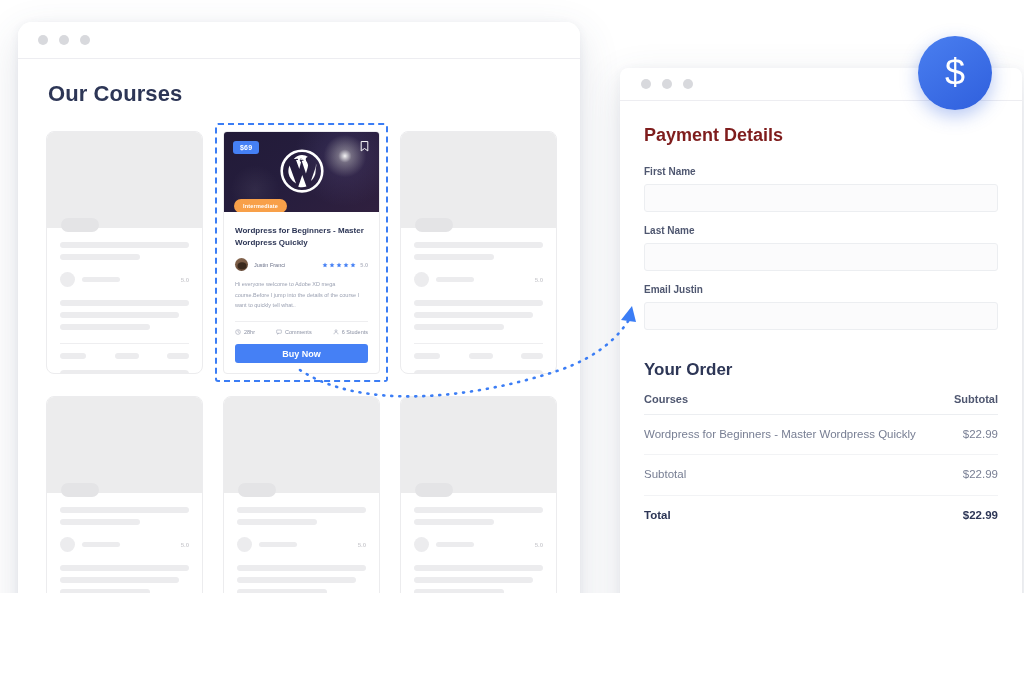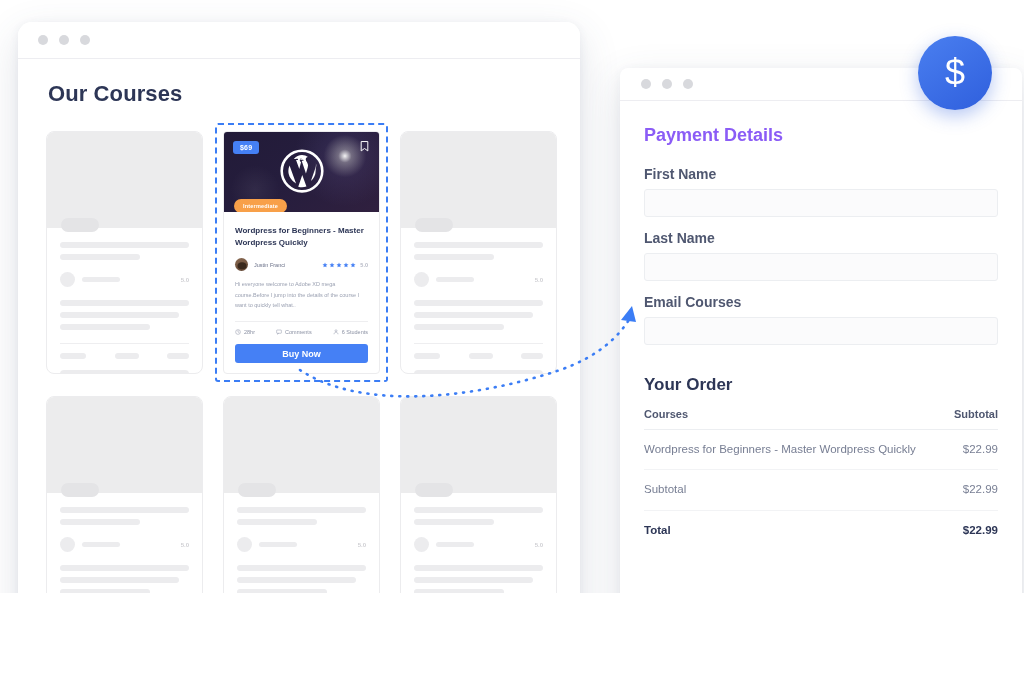--- a/index.html
+++ b/index.html
@@ -313,25 +313,25 @@
     align-items: center;
     padding-left: 21px;
     box-sizing: border-box;
   }
   .pay-body {
     padding: 24px 24px 0 24px;
   }
   .pay-h1 {
     font-size: 18px;
     font-weight: bold;
-    color: #8b5cf6;
+    color: #7f1d1d;
     margin: 0 0 20px 0;
   }
   .field-label {
-    font-size: 14px;
+    font-size: 10px;
     color: #4f5770;
     font-weight: bold;
     margin-bottom: 7px;
   }
   .field-input {
     width: 100%;
     height: 28px;
     border: 1px solid #eceef1;
     border-radius: 3px;
     background: #fbfbfc;
@@ -647,21 +647,21 @@
 
     <div class="pay-body">
       <div class="pay-h1">Payment Details</div>
 
       <div class="field-label">First Name</div>
       <input class="field-input" type="text" placeholder="" style="">
 
       <div class="field-label">Last Name</div>
       <input class="field-input" type="text" placeholder="" style="">
 
-      <div class="field-label">Email Courses</div>
+      <div class="field-label">Email Justin</div>
       <input class="field-input" type="text" placeholder="" style="">
 
       <div class="order-h2">Your Order</div>
 
       <table class="order-table">
         <thead>
           <tr>
             <th>Courses</th>
             <th class="right">Subtotal</th>
           </tr>

